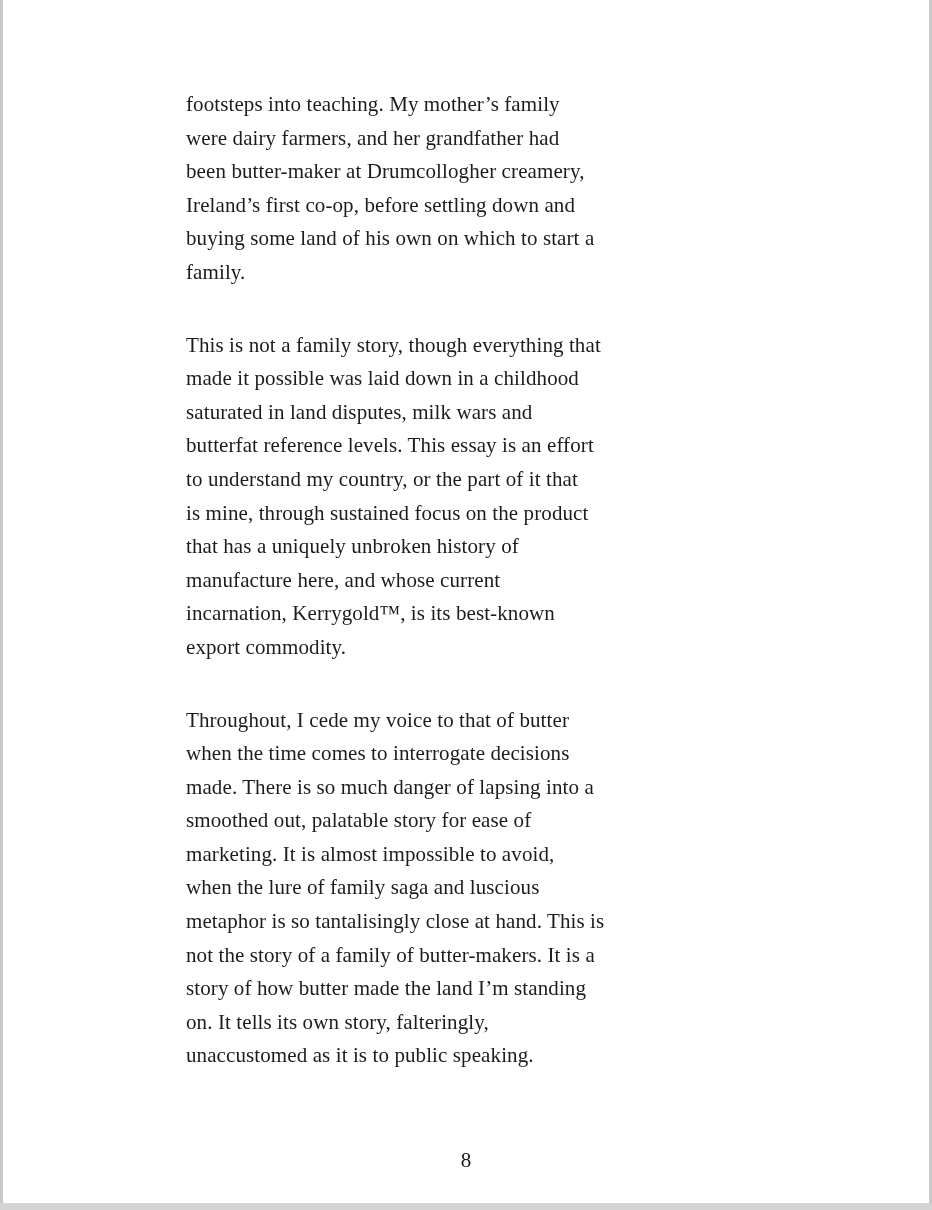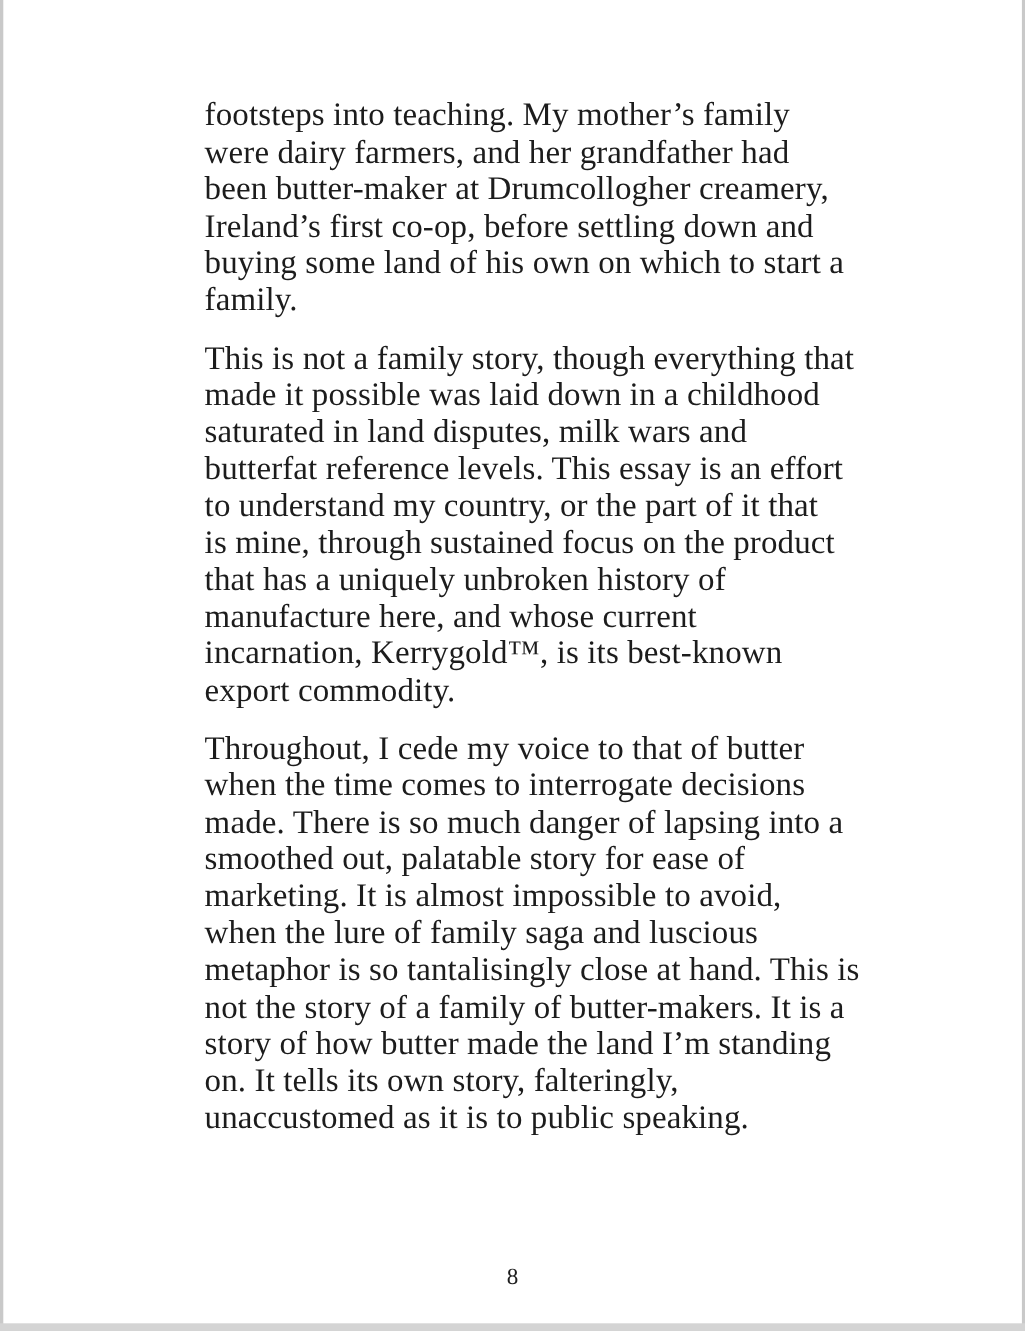--- a/index.html
+++ b/index.html
@@ -39,27 +39,27 @@
   }
   .text-block {
     position: absolute;
     left: 186px;
     top: 88px;
     width: 660px;
     color: #1c1c1c;
   }
   .text-block p {
     margin: 0;
-    font-size: 30px;
+    font-size: 21px;
     line-height: 33.6px;
     white-space: pre-line;
     letter-spacing: 0.1px;
   }
   .text-block p + p {
-    margin-top: 19px;
+    margin-top: 39px;
   }
   .page-number {
     position: absolute;
     left: 0;
     right: 0;
     top: 1148px;
     text-align: center;
     font-size: 21px;
     color: #1c1c1c;
   }

